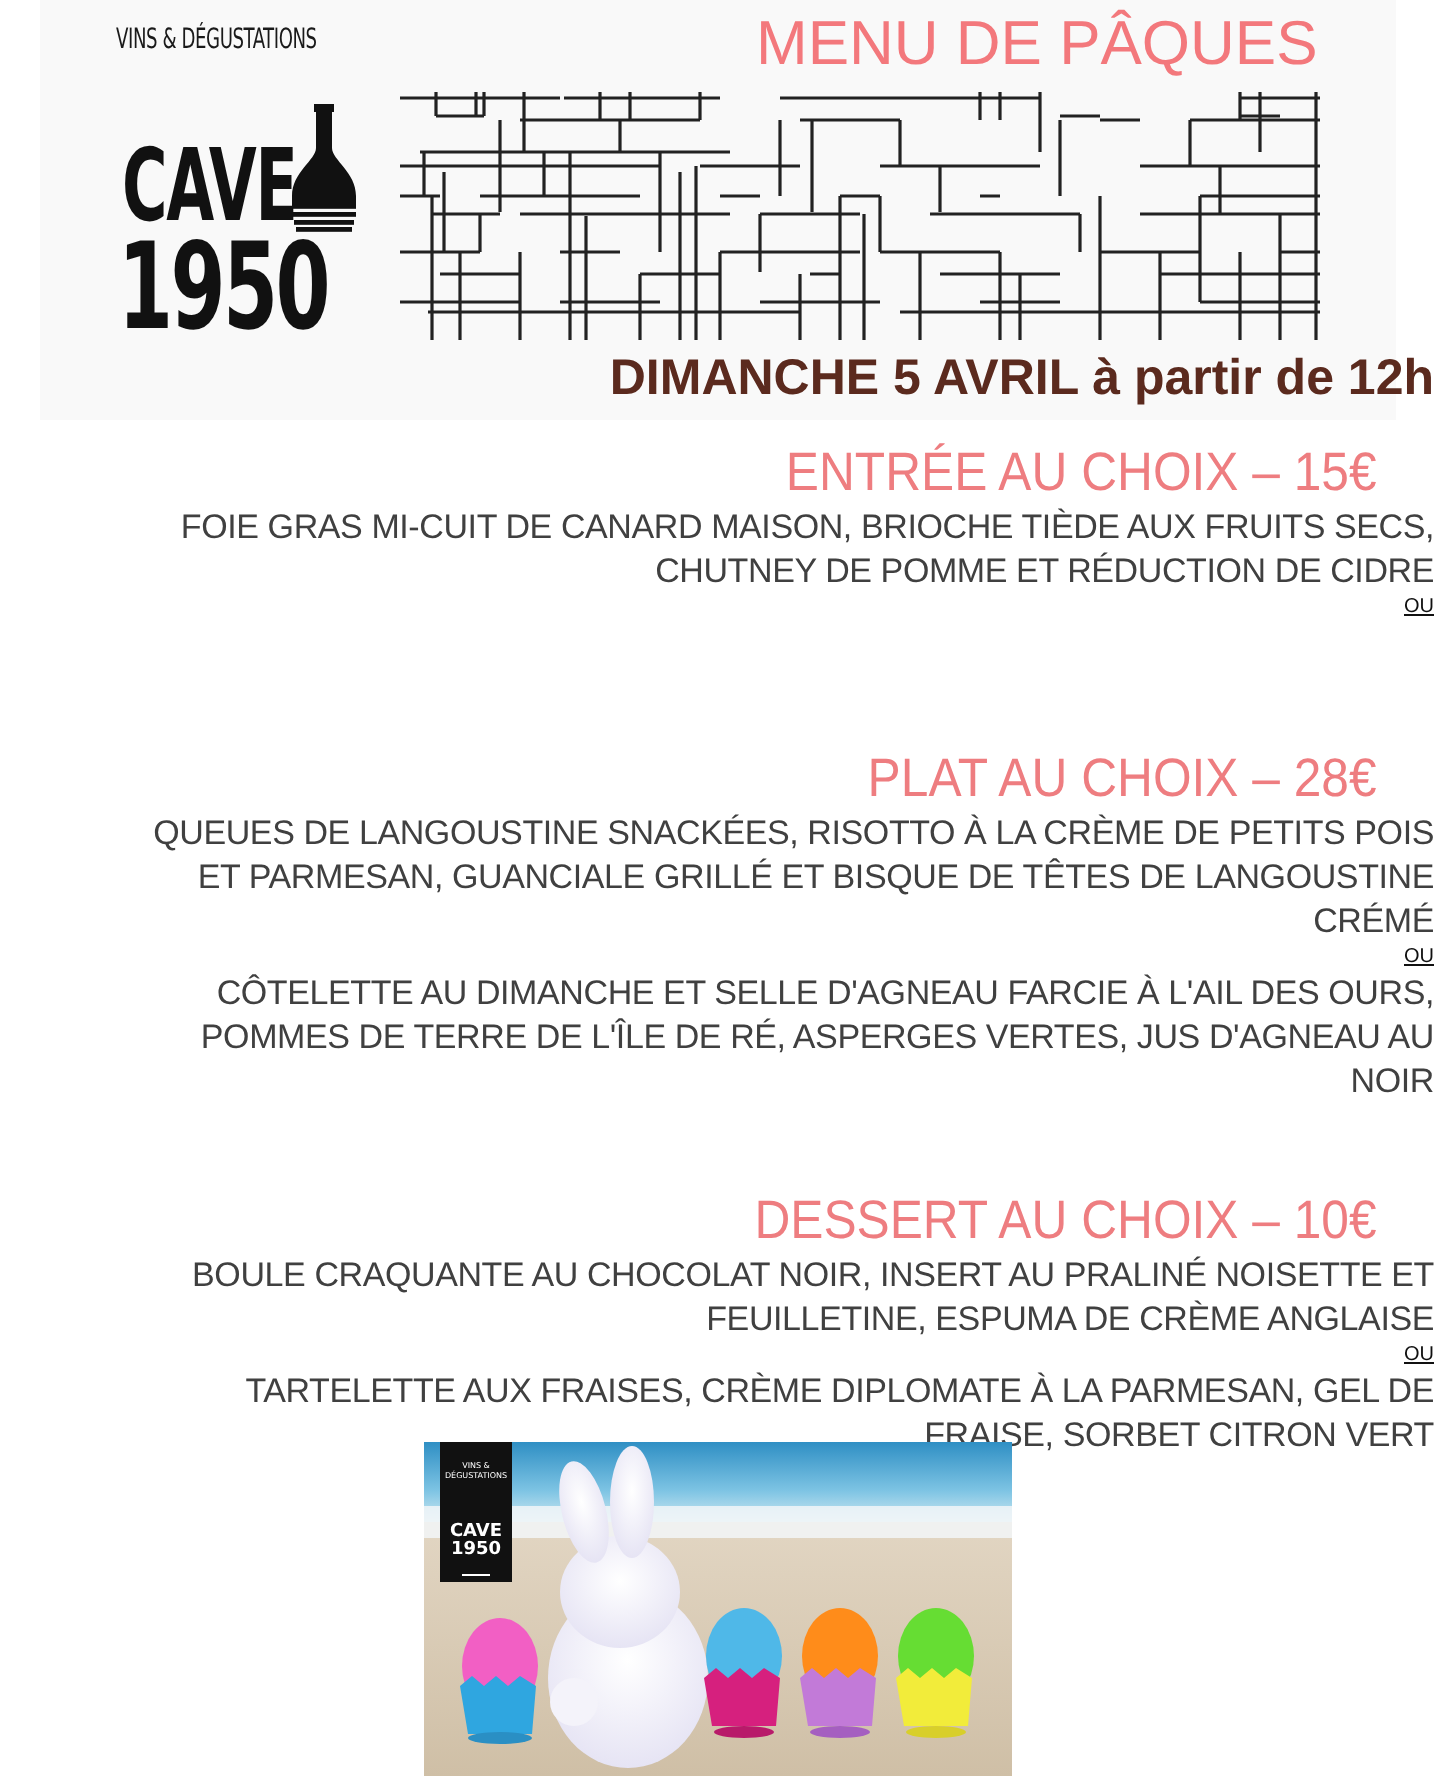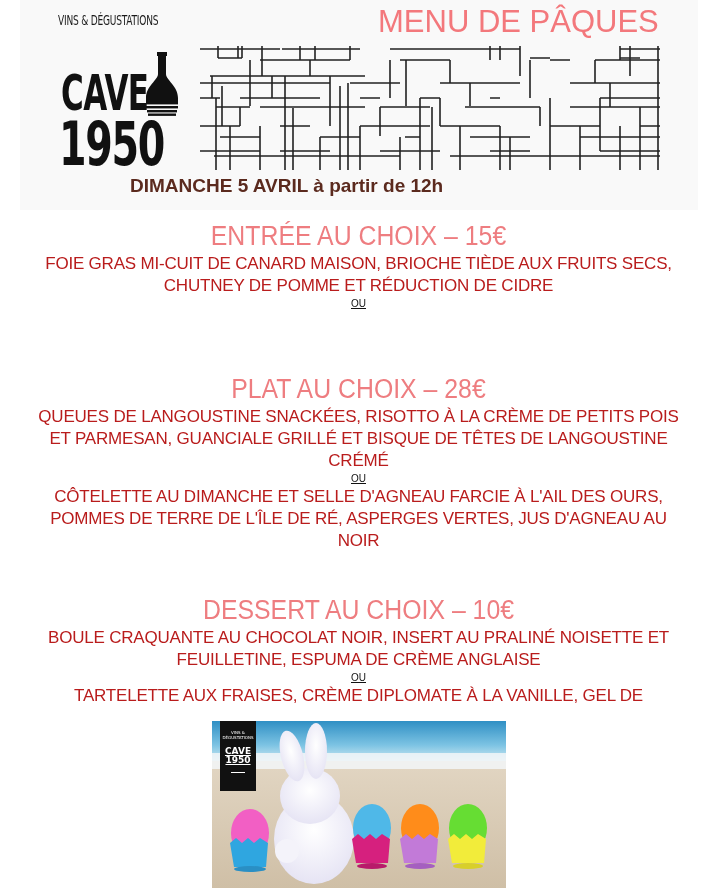--- a/index.html
+++ b/index.html
@@ -5,29 +5,29 @@
   html, body { margin: 0; padding: 0; background: #ffffff; }
   body { width: 717px; height: 888px; position: relative; overflow: hidden; font-family: "Liberation Sans", sans-serif; }
   .header-panel { position: absolute; left: 20px; top: 0; width: 678px; height: 210px; background: #f9f9f9; }
   .tagline { position: absolute; left: 58px; top: 12px; font-family: "DejaVu Sans Condensed", "DejaVu Sans", sans-serif; font-size: 14px; letter-spacing: -0.3px; color: #1a1a1a; transform: scaleX(0.72); transform-origin: left top; white-space: nowrap; font-weight: 400; }
   .logo { position: absolute; left: 58px; top: 48px; width: 125px; height: 122px; }
   .logo-cave { position: absolute; left: 3px; top: 20px; font-family: "DejaVu Sans", sans-serif; font-weight: 700; font-size: 50px; line-height: 50px; color: #111; transform: scaleX(0.62); transform-origin: left top; letter-spacing: -1px; }
   .logo-year { position: absolute; left: 1px; top: 68px; font-family: "DejaVu Sans", sans-serif; font-weight: 700; font-size: 60px; line-height: 56px; color: #111; transform: scaleX(0.66); transform-origin: left top; letter-spacing: -2px; }
   .logo-bottle { position: absolute; left: 86px; top: 4px; width: 36px; height: 64px; }
   .maze { position: absolute; left: 200px; top: 46px; width: 460px; height: 124px; }
   .title { position: absolute; left: 378px; top: 4px; font-size: 31px; font-weight: 400; color: #f3787c; letter-spacing: 0px; white-space: nowrap; }
-  .date-line { position: absolute; left: 0; width: 100%; top: 175px; text-align: left; padding-left: 130px; box-sizing: border-box; font-size: 19px; font-weight: 700; color: #5b2a1e; white-space: nowrap; }
-  .section { position: absolute; left: 0; width: 717px; text-align: center; }
+  .date-line { position: absolute; left: 0; width: 100%; top: 175px; text-align: right; padding-left: 130px; box-sizing: border-box; font-size: 25px; font-weight: 700; color: #5b2a1e; white-space: nowrap; }
+  .section { position: absolute; left: 0; width: 717px; text-align: right; }
   .section-heading { font-size: 27px; line-height: 30px; color: #ee7d80; font-weight: 400; font-family: "Liberation Sans Narrow", "Liberation Sans", sans-serif; transform: scaleX(0.92); white-space: nowrap; }
-  .dish { font-size: 17px; line-height: 22px; color: #b91c1c; font-family: "Liberation Sans Narrow", "Liberation Sans", sans-serif; margin: 0 auto; letter-spacing: -0.2px; }
+  .dish { font-size: 17px; line-height: 22px; color: #404040; font-family: "Liberation Sans Narrow", "Liberation Sans", sans-serif; margin: 0 auto; letter-spacing: -0.2px; }
   .ou { font-size: 10px; line-height: 14px; color: #111; text-decoration: underline; }
   .photo { position: absolute; left: 212px; top: 721px; width: 294px; height: 167px; overflow: hidden; }
   .photo-logo { position: absolute; left: 8px; top: 0; width: 36px; height: 70px; background: #111; color: #fff; text-align: center; font-family: "DejaVu Sans", sans-serif; }
   .photo-logo .t1 { font-size: 4px; margin-top: 9px; }
-  .photo-logo .t2 { font-size: 9px; font-weight: 700; line-height: 9px; margin-top: 7px; text-decoration: underline; }
+  .photo-logo .t2 { font-size: 9px; font-weight: 700; line-height: 9px; margin-top: 22px; }
   .photo-logo .t3 { font-size: 4px; margin-top: 7px; border-top: 1px solid #fff; width: 14px; margin-left: 11px; padding-top: 3px; }
 </style>
 </head>
 <body>
 
 <div class="header-panel"></div>
 
 <div class="tagline">VINS &amp; DÉGUSTATIONS</div>
 
 <div class="logo">
@@ -96,21 +96,22 @@
 </div>
 
 <div class="section" style="top:595px;">
   <div class="section-heading">DESSERT AU CHOIX – 10€</div>
   <div class="dish" style="margin-top:2px;">
     <div>BOULE CRAQUANTE AU CHOCOLAT NOIR, INSERT AU PRALINÉ NOISETTE ET</div>
     <div>FEUILLETINE, ESPUMA DE CRÈME ANGLAISE</div>
   </div>
   <div class="ou">OU</div>
   <div class="dish">
-    <div>TARTELETTE AUX FRAISES, CRÈME DIPLOMATE À LA VANILLE, GEL DE</div>
+    <div>TARTELETTE AUX FRAISES, CRÈME DIPLOMATE À LA PARMESAN, GEL DE</div>
+    <div>FRAISE, SORBET CITRON VERT</div>
   </div>
 </div>
 
 <div class="photo">
   <svg width="294" height="167" viewBox="0 0 294 167">
     <defs>
       <linearGradient id="sea" x1="0" y1="0" x2="0" y2="1">
         <stop offset="0" stop-color="#2f8fc4"></stop>
         <stop offset="0.6" stop-color="#7cc3e3"></stop>
         <stop offset="1" stop-color="#cfe9f2"></stop>

